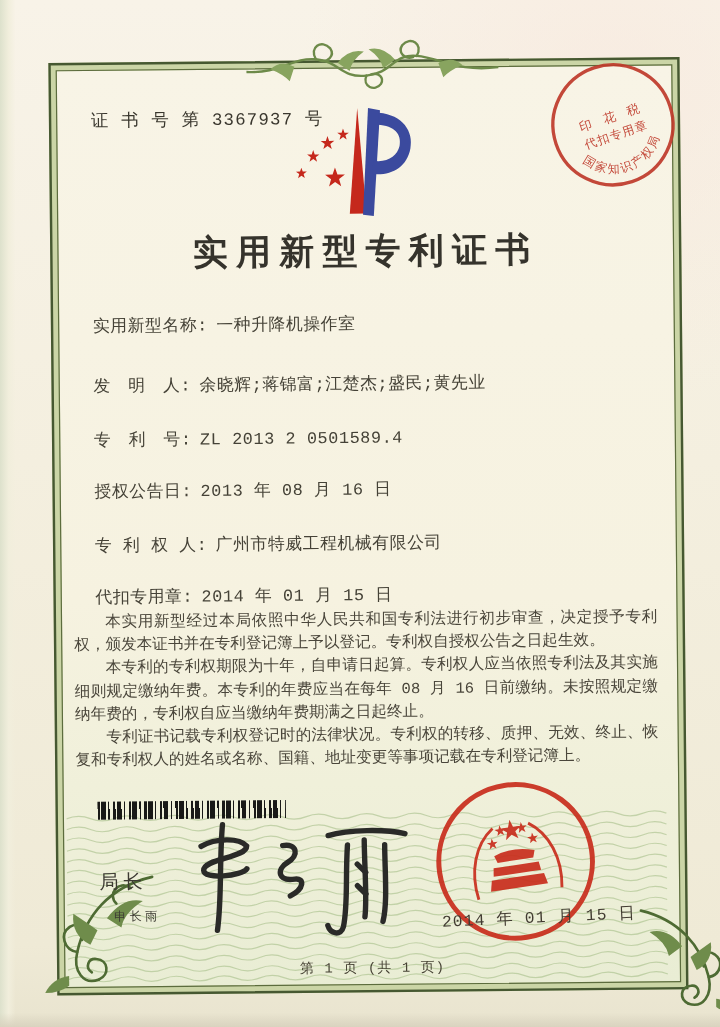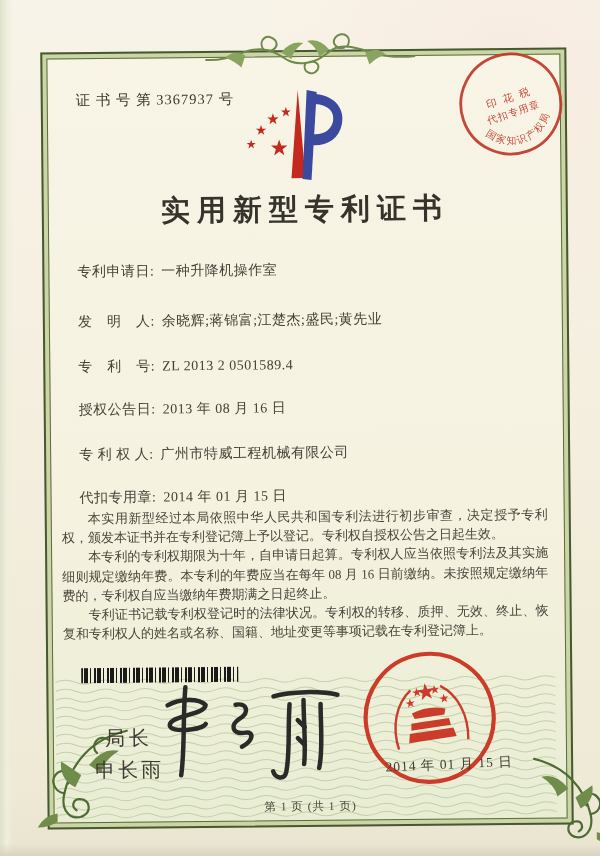--- a/index.html
+++ b/index.html
@@ -1,18 +1,18 @@
 <!DOCTYPE html>
 <html><head>
 <meta charset="utf-8">
 <style>
   html,body{margin:0;padding:0;}
   .photo{
     position:relative; width:600px; height:856px; overflow:hidden;
-    font-family:Liberation Serif, serif;
+    font-family:Liberation Mono, monospace;
     background:
       radial-gradient(circle at 85% 9%, rgba(248,230,220,.55) 0, rgba(248,230,220,0) 28%),
       linear-gradient(180deg,#f8f3e8 0%,#f4efdf 45%,#efead6 92%,#e9e4cf 100%);
   }
   .edge-l{position:absolute;left:0;top:0;width:13px;height:100%;
     background:linear-gradient(90deg,#dde1cc 0,#f1eedc 55%,rgba(241,238,220,0) 100%);}
   .edge-b{position:absolute;left:0;bottom:0;width:100%;height:12px;
     background:linear-gradient(0deg,#d9d3bf 0,rgba(217,211,191,0) 100%);}
 
   .cert{position:absolute;left:44px;top:50px;width:526px;height:777px;
@@ -33,22 +33,22 @@
   .frow .val{margin-left:7px;letter-spacing:.5px;}
   .paras{position:absolute;left:10px;top:450px;width:486px;font-size:13px;line-height:1.48;
     color:#4a463b;text-align:justify;}
   .paras p{margin:0;text-indent:2em;}
 
   .barcode{position:absolute;left:28px;top:609px;width:157px;height:15px;
     background:
       repeating-linear-gradient(90deg,#191917 0 2px,rgba(0,0,0,0) 2px 3px,#191917 3px 7px,rgba(0,0,0,0) 7px 9px,#191917 9px 10px,rgba(0,0,0,0) 10px 13px);}
   .waves{position:absolute;left:2px;top:618px;width:506px;height:142px;z-index:0;}
 
-  .signer-title{position:absolute;left:51px;top:666px;font-size:20px;letter-spacing:4px;color:#3c3a32;z-index:3;}
-  .signer-name{position:absolute;left:41px;top:698px;font-size:20px;letter-spacing:3px;color:#3c3a32;z-index:3;}
+  .signer-title{position:absolute;left:29px;top:666px;font-size:16px;letter-spacing:4px;color:#3c3a32;z-index:3;}
+  .signer-name{position:absolute;left:41px;top:698px;font-size:10px;letter-spacing:3px;color:#3c3a32;z-index:3;}
   .signature{position:absolute;left:102px;top:615px;width:195px;height:118px;z-index:3;}
 
   .seal{position:absolute;left:301px;top:587px;width:150px;height:150px;z-index:4;opacity:.93;}
   .issuedate{position:absolute;left:290px;top:700px;width:210px;text-align:center;z-index:6;
     font-size:13.5px;letter-spacing:1px;color:#413b31;transform:rotate(-2deg);}
   .pagefooter{position:absolute;left:0;top:742px;width:100%;text-align:center;
     font-size:11.5px;color:#474335;letter-spacing:1px;z-index:3;}
 
   .orn-top{position:absolute;left:158px;top:-32px;width:210px;height:52px;z-index:2;}
   .orn-bl{position:absolute;left:-27px;top:664px;width:115px;height:105px;z-index:2;}
@@ -134,21 +134,21 @@
           <path id="taxBot" d="M21.4 70.4 A40 40 0 0 0 98.6 70.4" fill="none"></path>
           <text font-size="10" letter-spacing="1.5">
             <textPath href="#taxBot" startOffset="50%" text-anchor="middle">国家知识产权局</textPath>
           </text>
         </g>
       </svg>
 
       <div class="title">实用新型专利证书</div>
 
       <div class="frow" style="top:204px">
-        <span class="lab">专利申请日:</span><span class="val">一种升降机操作室</span>
+        <span class="lab">实用新型名称:</span><span class="val">一种升降机操作室</span>
       </div>
       <div class="frow" style="top:254px">
         <span class="lab">发　明　人:</span><span class="val">余晓辉;蒋锦富;江楚杰;盛民;黄先业</span>
       </div>
       <div class="frow" style="top:299px">
         <span class="lab">专　利　号:</span><span class="val">ZL 2013 2 0501589.4</span>
       </div>
       <div class="frow" style="top:342px">
         <span class="lab">授权公告日:</span><span class="val">2013 年 08 月 16 日</span>
       </div>

